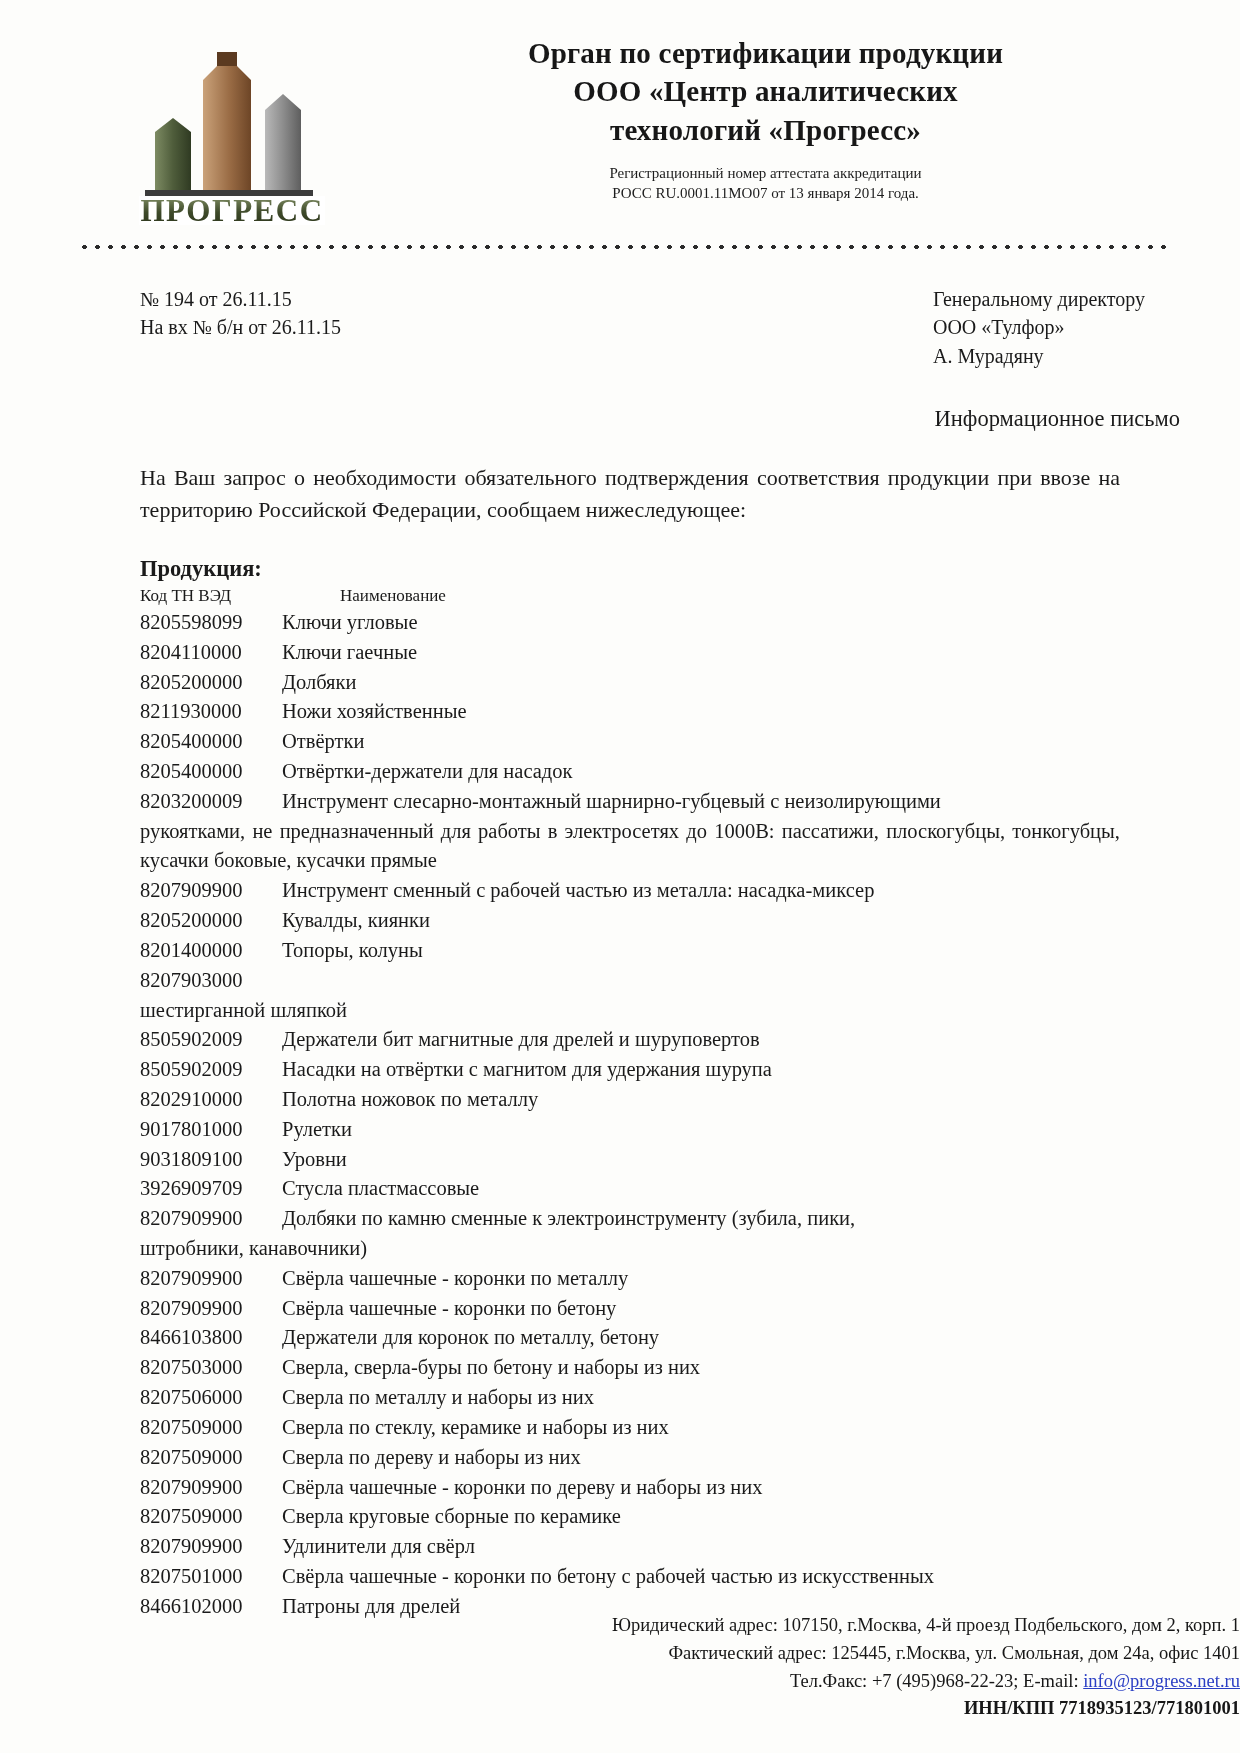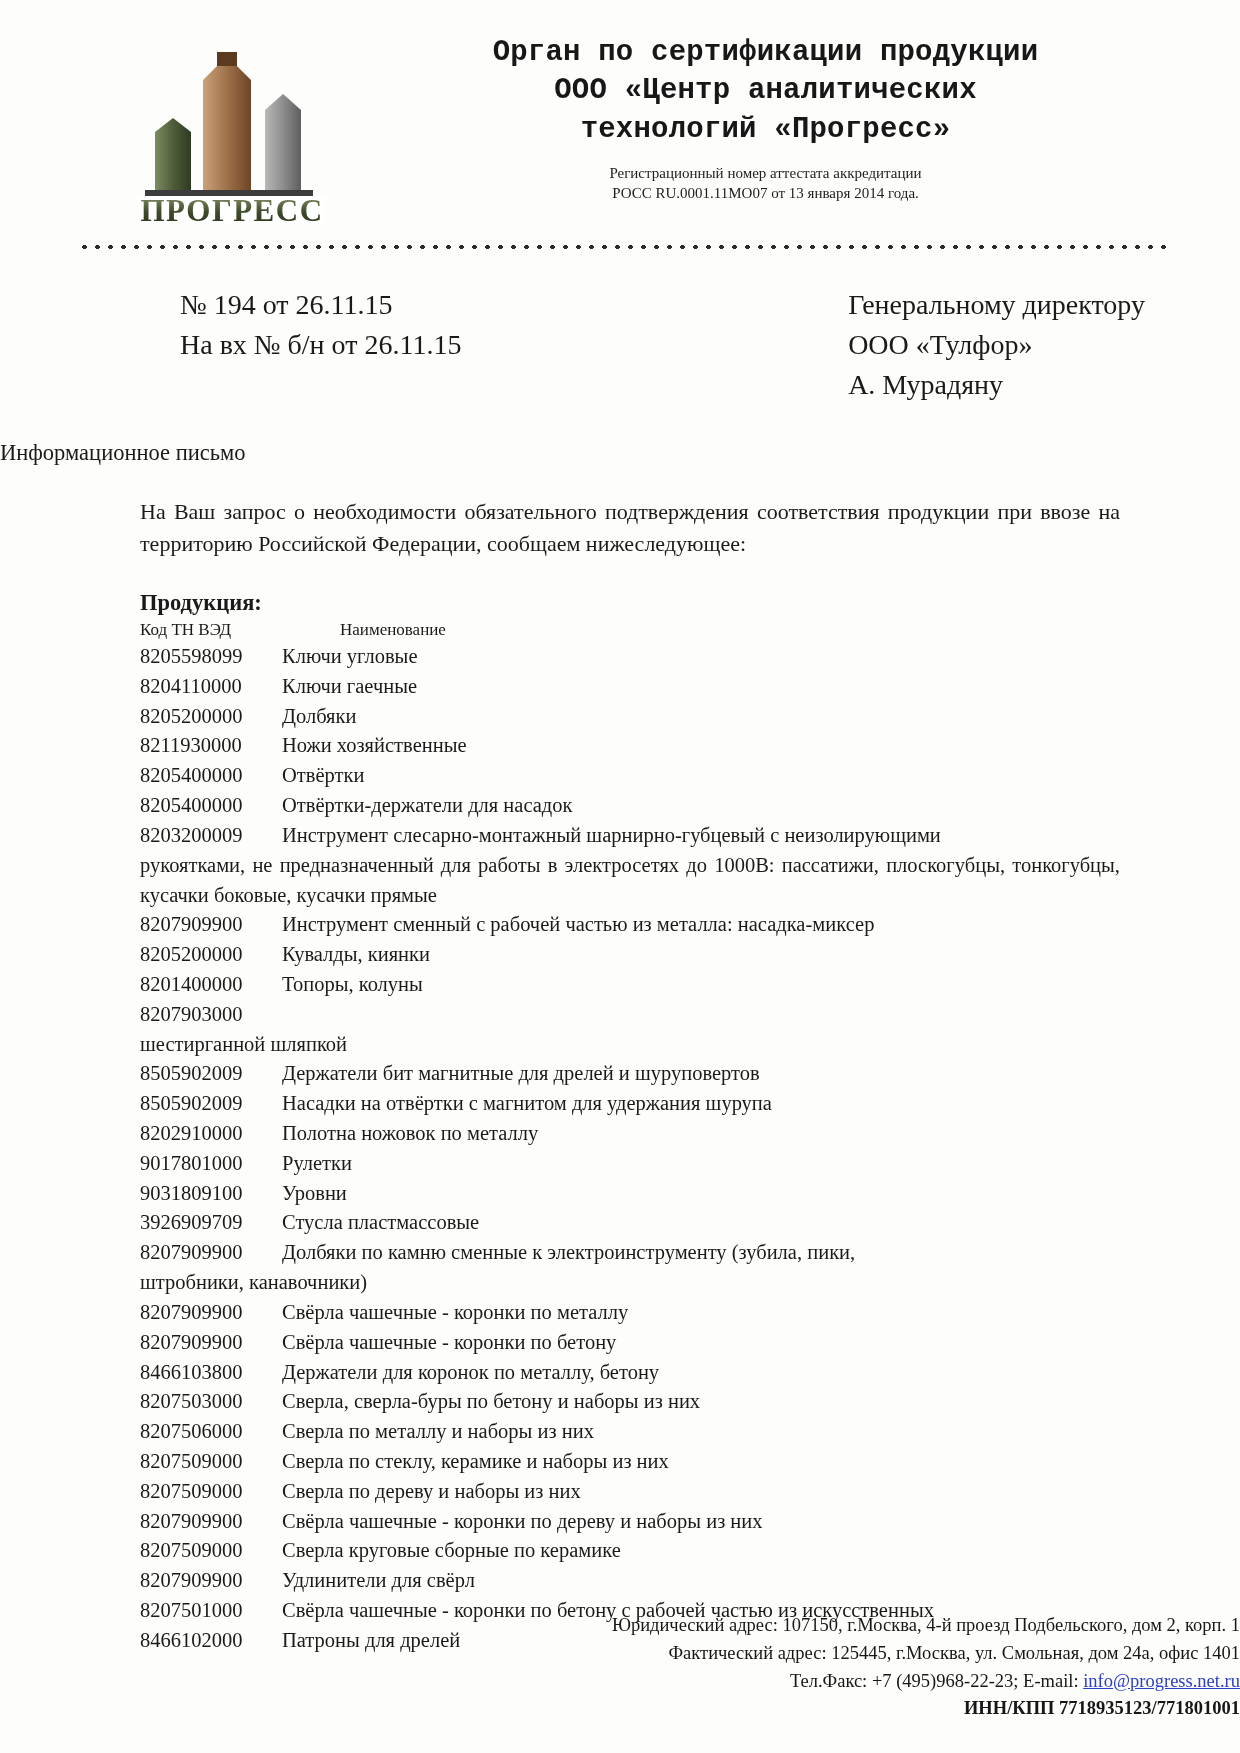--- a/index.html
+++ b/index.html
@@ -32,21 +32,21 @@
     padding-top: 6px;
   }
   .logo svg { display: block; }
 
   .head-text {
     flex: 1;
     text-align: center;
     padding-left: 6px;
   }
   .head-title {
-    font-family: Liberation Mono, monospace;
+    font-family: Liberation Serif, serif;
     font-weight: bold;
     font-size: 29px;
     line-height: 1.32;
     color: #171717;
     letter-spacing: 0.2px;
   }
   .head-title .ln2 { display: block; }
   .head-reg {
     margin-top: 14px;
     font-size: 15px;
@@ -62,29 +62,28 @@
     background-size: 13px 10px;
     background-position: 0 3px;
     background-repeat: repeat-x;
   }
 
   
   .meta {
     display: flex;
     justify-content: space-between;
     padding: 36px 95px 0 140px;
-    font-size: 28px;
+    font-size: 20px;
     line-height: 1.42;
-    margin-left: 40px;
   }
   .meta-left div, .meta-right div { white-space: nowrap; }
   .meta-right { text-align: left; }
 
   .doc-subject {
-    text-align: left;
+    text-align: right;
     font-size: 22.5px;
     margin-top: 36px;
     padding-right: 60px;
   }
 
   .intro {
     margin: 30px 120px 0 140px;
     font-size: 22px;
     line-height: 1.45;
     text-align: justify;

